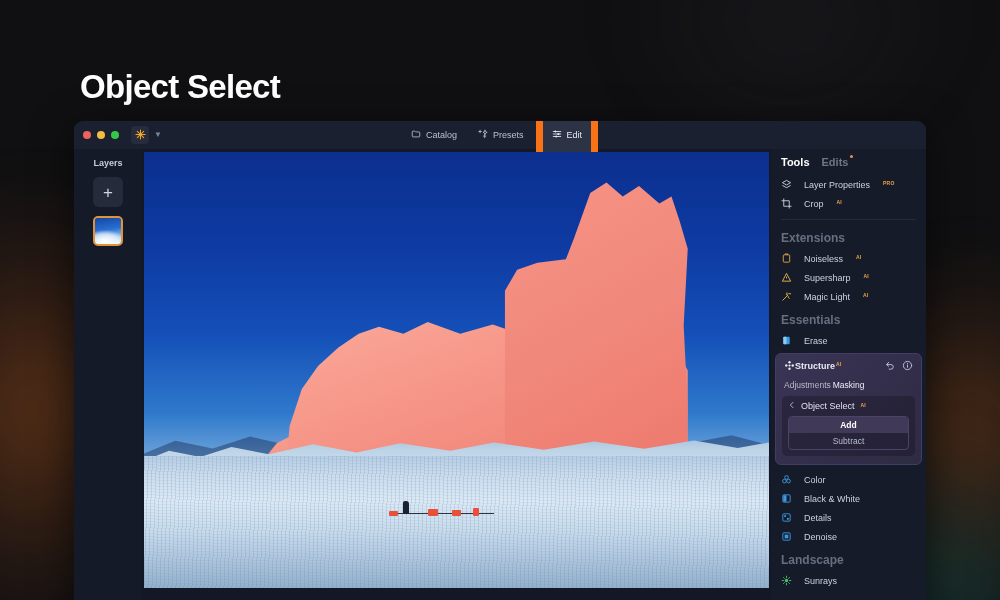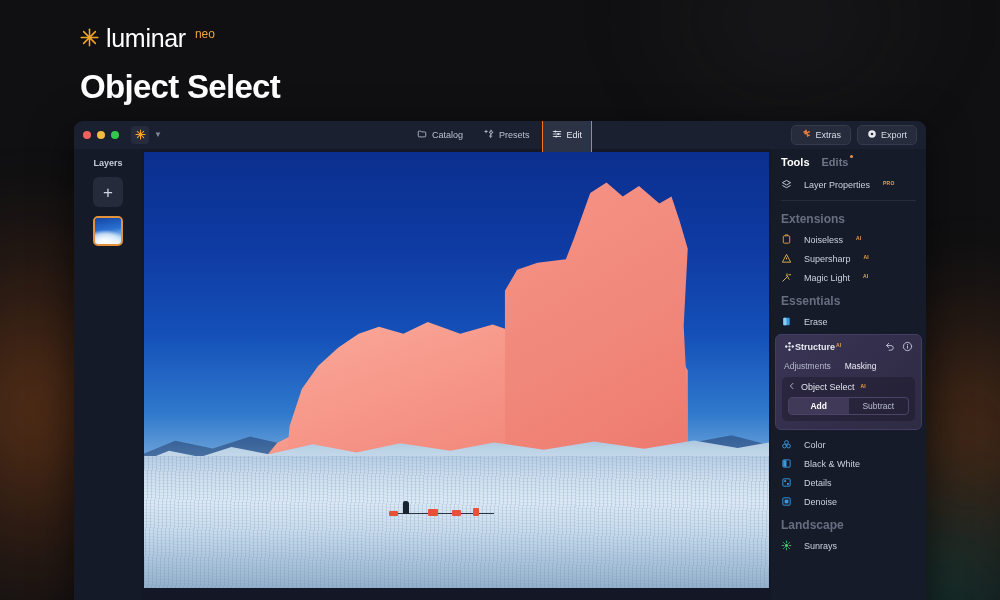--- a/index.html
+++ b/index.html
@@ -143,21 +143,21 @@
     font-size: 9px;
     color: #b9c0cf;
     background: transparent;
     border: none;
     font-family: "Liberation Sans", sans-serif;
     white-space: nowrap;
   }
   .tb-btn.active {
     background: #2c3344;
     color: #e6eaf2;
-    border: 1px solid #f97316;
+    border: 7px solid #f97316;
     padding: 18px 9px;
   }
 
   #tb-right {
     margin-left: auto;
     display: flex;
     gap: 6px;
     align-items: center;
   }
   .tb-pill {
@@ -432,21 +432,21 @@
     align-items: center;
     padding: 6px 8px;
     color: #e8eaf2;
     font-size: 9px;
     font-weight: 600;
   }
   #structure-head .spacer { margin-left: auto; }
   .head-ico { color: #b9bcd0; display: flex; align-items: center; }
   #structure-tabs {
     display: flex;
-    gap: 14px;
+    gap: 2px;
     padding: 3px 8px 6px 8px;
     font-size: 8.5px;
     color: #b6b8cc;
   }
   #structure-tabs .st-active { color: #e9ebf5; }
   #objsel-box {
     margin: 0 6px 8px 6px;
     background: rgba(20,18,32,0.35);
     border-radius: 5px;
     padding: 5px 6px 6px 6px;
@@ -457,20 +457,21 @@
     gap: 5px;
     color: #dfe2ee;
     font-size: 9px;
     margin-bottom: 5px;
   }
   #seg {
     display: flex;
     border-radius: 4px;
     overflow: hidden;
     border: 1px solid #4b4468;
+    flex-direction: column;
   }
   .seg-btn {
     flex: 1;
     text-align: center;
     font-size: 8.5px;
     padding: 3px 0;
     color: #b9bccf;
     background: transparent;
   }
   .seg-btn.on {
@@ -482,35 +483,20 @@
 </head>
 <body>
 
 <div id="page">
 
   <div class="glow glow-left"></div>
   <div class="glow glow-right"></div>
   <div class="glow glow-teal"></div>
   <div class="glow glow-topright"></div>
 
-  <div id="brand">
-    <span class="star">
-      <svg width="19" height="19" viewBox="0 0 24 24">
-        <g stroke="#f5a623" stroke-width="1.9" stroke-linecap="round">
-          <line x1="12" y1="1.5" x2="12" y2="22.5"></line>
-          <line x1="1.5" y1="12" x2="22.5" y2="12"></line>
-          <line x1="4.6" y1="4.6" x2="19.4" y2="19.4"></line>
-          <line x1="19.4" y1="4.6" x2="4.6" y2="19.4"></line>
-        </g>
-        <circle cx="12" cy="12" r="2.4" fill="#f5a623"></circle>
-      </svg>
-    </span>
-    <span class="wordmark">luminar</span>
-    <span class="neo">neo</span>
-  </div>
 
   <div id="page-title">Object Select</div>
 
   <div id="app-window">
 
     <div id="titlebar">
       <div class="traffic">
         <span class="dot red"></span>
         <span class="dot yellow"></span>
         <span class="dot green"></span>
@@ -553,39 +539,20 @@
               <path d="M3 6h18M3 12h18M3 18h18"></path>
               <circle cx="8" cy="6" r="1.6" fill="#e6eaf2"></circle>
               <circle cx="15" cy="12" r="1.6" fill="#e6eaf2"></circle>
               <circle cx="10" cy="18" r="1.6" fill="#e6eaf2"></circle>
             </svg>
           </span>
           <span>Edit</span>
         </button>
       </div>
 
-      <div id="tb-right">
-        <button class="tb-pill">
-          <span>
-            <svg width="10" height="10" viewBox="0 0 24 24" fill="#e87b3c">
-              <path d="M10 2h4v3a2 2 0 1 0 4 0h3v4h-3a2 2 0 1 0 0 4h3v4h-3a2 2 0 1 1-4 0v-4h-4a2 2 0 1 1 0-4H6V5h4z"></path>
-            </svg>
-          </span>
-          <span>Extras</span>
-        </button>
-        <button class="tb-pill">
-          <span>
-            <svg width="10" height="10" viewBox="0 0 24 24" fill="none">
-              <circle cx="12" cy="12" r="9" fill="#e8eaf0"></circle>
-              <circle cx="12" cy="12" r="3.2" fill="#262c3c"></circle>
-            </svg>
-          </span>
-          <span>Export</span>
-        </button>
-      </div>
     </div>
 
     <div id="app-body">
 
       <div id="layers-rail">
         <div id="layers-title">Layers</div>
         <div id="layer-add">+</div>
         <div id="layer-thumb">
           <div class="sky"></div>
           <div class="cloud"></div>
@@ -626,20 +593,30 @@
           <span class="tool-ico">
             <svg width="11" height="11" viewBox="0 0 24 24" fill="none" stroke="#c9cfdd" stroke-width="2" stroke-linejoin="round">
               <path d="M12 3 3 8l9 5 9-5z"></path>
                 <path d="M3 14l9 5 9-5"></path>
             </svg>
           </span>
           <span>Layer Properties</span>
           <span class="ai-badge">PRO</span>
         </div>
 
+        <div class="tool-row">
+          <span class="tool-ico">
+            <svg width="11" height="11" viewBox="0 0 24 24" fill="none" stroke="#c9cfdd" stroke-width="2" stroke-linecap="round">
+              <path d="M6 2v16h16"></path>
+                <path d="M2 6h16v16"></path>
+            </svg>
+          </span>
+          <span>Crop</span>
+          <span class="ai-badge">AI</span>
+        </div>
 
         <div class="divider"></div>
 
         <div class="group-label">Extensions</div>
 
         <div class="tool-row">
           <span class="tool-ico">
             <svg width="11" height="11" viewBox="0 0 24 24" fill="none" stroke="#e0a447" stroke-width="2">
               <rect x="5" y="4" width="14" height="16" rx="2"></rect>
                 <path d="M9 4V2h6v2"></path>

